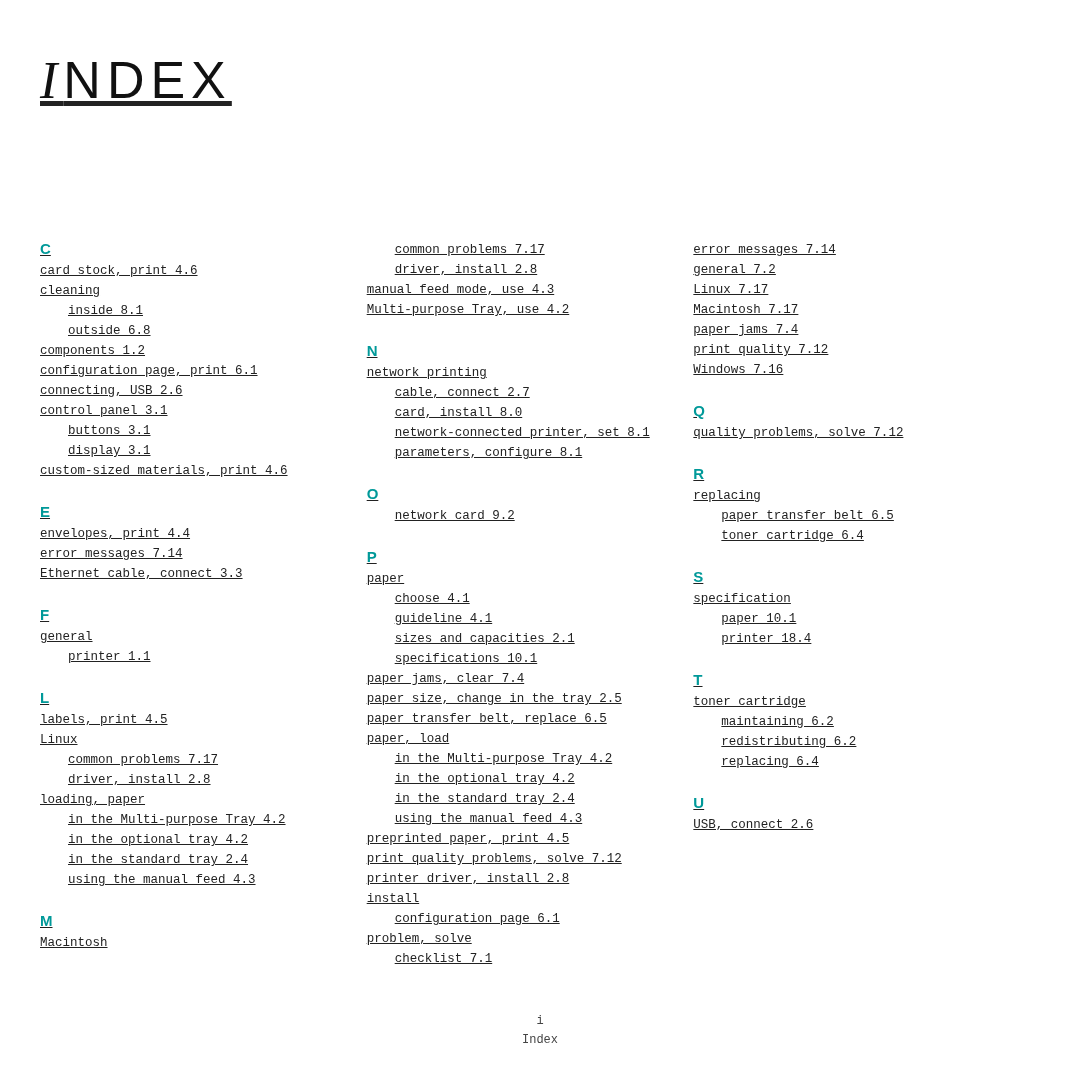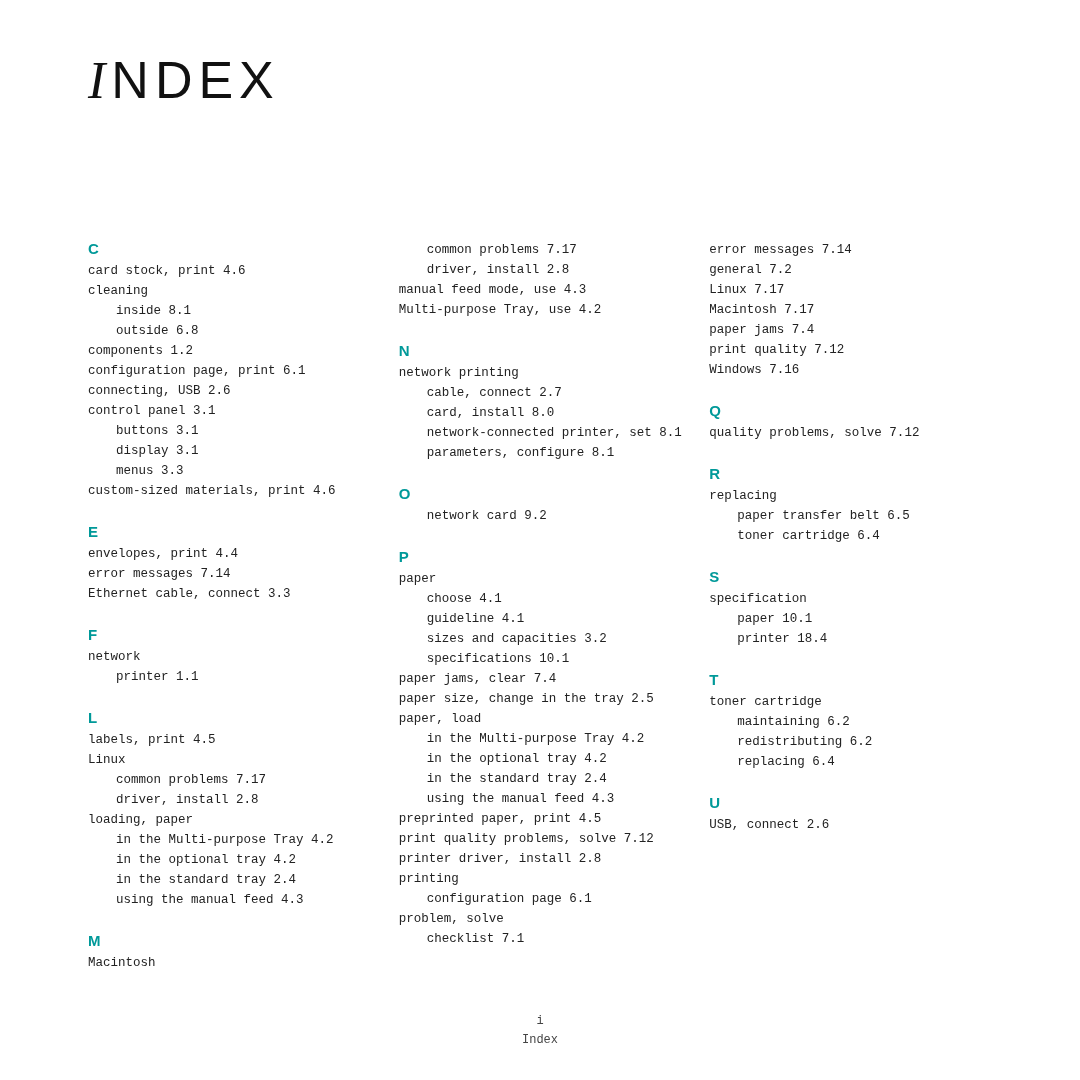--- a/index.html
+++ b/index.html
@@ -9,22 +9,23 @@
       font-size: 13px;
       color: #222222;
       width: 1080px;
       height: 1080px;
       overflow: hidden;
       position: relative;
     }
     .page {
       width: 1080px;
       height: 1080px;
-      padding: 50px 60px 60px 88px;
+      padding: 50px 60px 60px 40px;
       position: relative;
+      text-decoration: underline;
     }
     .page-title {
       font-size: 52px;
       font-weight: normal;
       letter-spacing: 6px;
       color: #111;
       margin-bottom: 130px;
       font-family: Arial, sans-serif;
     }
     .page-title .i-italic {
@@ -92,34 +93,31 @@
           <div class="entry">components 1.2</div>
           <div class="entry">configuration page, print 6.1</div>
           <div class="entry">connecting, USB 2.6</div>
           <div class="entry">control panel 3.1</div>
           <div class="entry">
             <span class="indent1">buttons 3.1</span>
           </div>
           <div class="entry">
             <span class="indent1">display 3.1</span>
           </div>
-          <div class="entry">
-            <span class="indent1">menus 3.3</span>
-          </div>
           <div class="entry">custom-sized materials, print 4.6</div>
         </div>
         <div class="section">
           <div class="section-letter">E</div>
           <div class="entry">envelopes, print 4.4</div>
           <div class="entry">error messages 7.14</div>
           <div class="entry">Ethernet cable, connect 3.3</div>
         </div>
         <div class="section">
           <div class="section-letter">F</div>
-          <div class="entry">network</div>
+          <div class="entry">general</div>
           <div class="entry">
             <span class="indent1">printer 1.1</span>
           </div>
         </div>
         <div class="section">
           <div class="section-letter">L</div>
           <div class="entry">labels, print 4.5</div>
           <div class="entry">Linux</div>
           <div class="entry">
             <span class="indent1">common problems 7.17</span>
@@ -182,44 +180,45 @@
         <div class="section">
           <div class="section-letter">P</div>
           <div class="entry">paper</div>
           <div class="entry">
             <span class="indent1">choose 4.1</span>
           </div>
           <div class="entry">
             <span class="indent1">guideline 4.1</span>
           </div>
           <div class="entry">
-            <span class="indent1">sizes and capacities 3.2</span>
+            <span class="indent1">sizes and capacities 2.1</span>
           </div>
           <div class="entry">
             <span class="indent1">specifications 10.1</span>
           </div>
           <div class="entry">paper jams, clear 7.4</div>
           <div class="entry">paper size, change in the tray 2.5</div>
+          <div class="entry">paper transfer belt, replace 6.5</div>
           <div class="entry">paper, load</div>
           <div class="entry">
             <span class="indent1">in the Multi-purpose Tray 4.2</span>
           </div>
           <div class="entry">
             <span class="indent1">in the optional tray 4.2</span>
           </div>
           <div class="entry">
             <span class="indent1">in the standard tray 2.4</span>
           </div>
           <div class="entry">
             <span class="indent1">using the manual feed 4.3</span>
           </div>
           <div class="entry">preprinted paper, print 4.5</div>
           <div class="entry">print quality problems, solve 7.12</div>
           <div class="entry">printer driver, install 2.8</div>
-          <div class="entry">printing</div>
+          <div class="entry">install</div>
           <div class="entry">
             <span class="indent1">configuration page 6.1</span>
           </div>
           <div class="entry">problem, solve</div>
           <div class="entry">
             <span class="indent1">checklist 7.1</span>
           </div>
         </div>
       </div>
       <div class="col">

